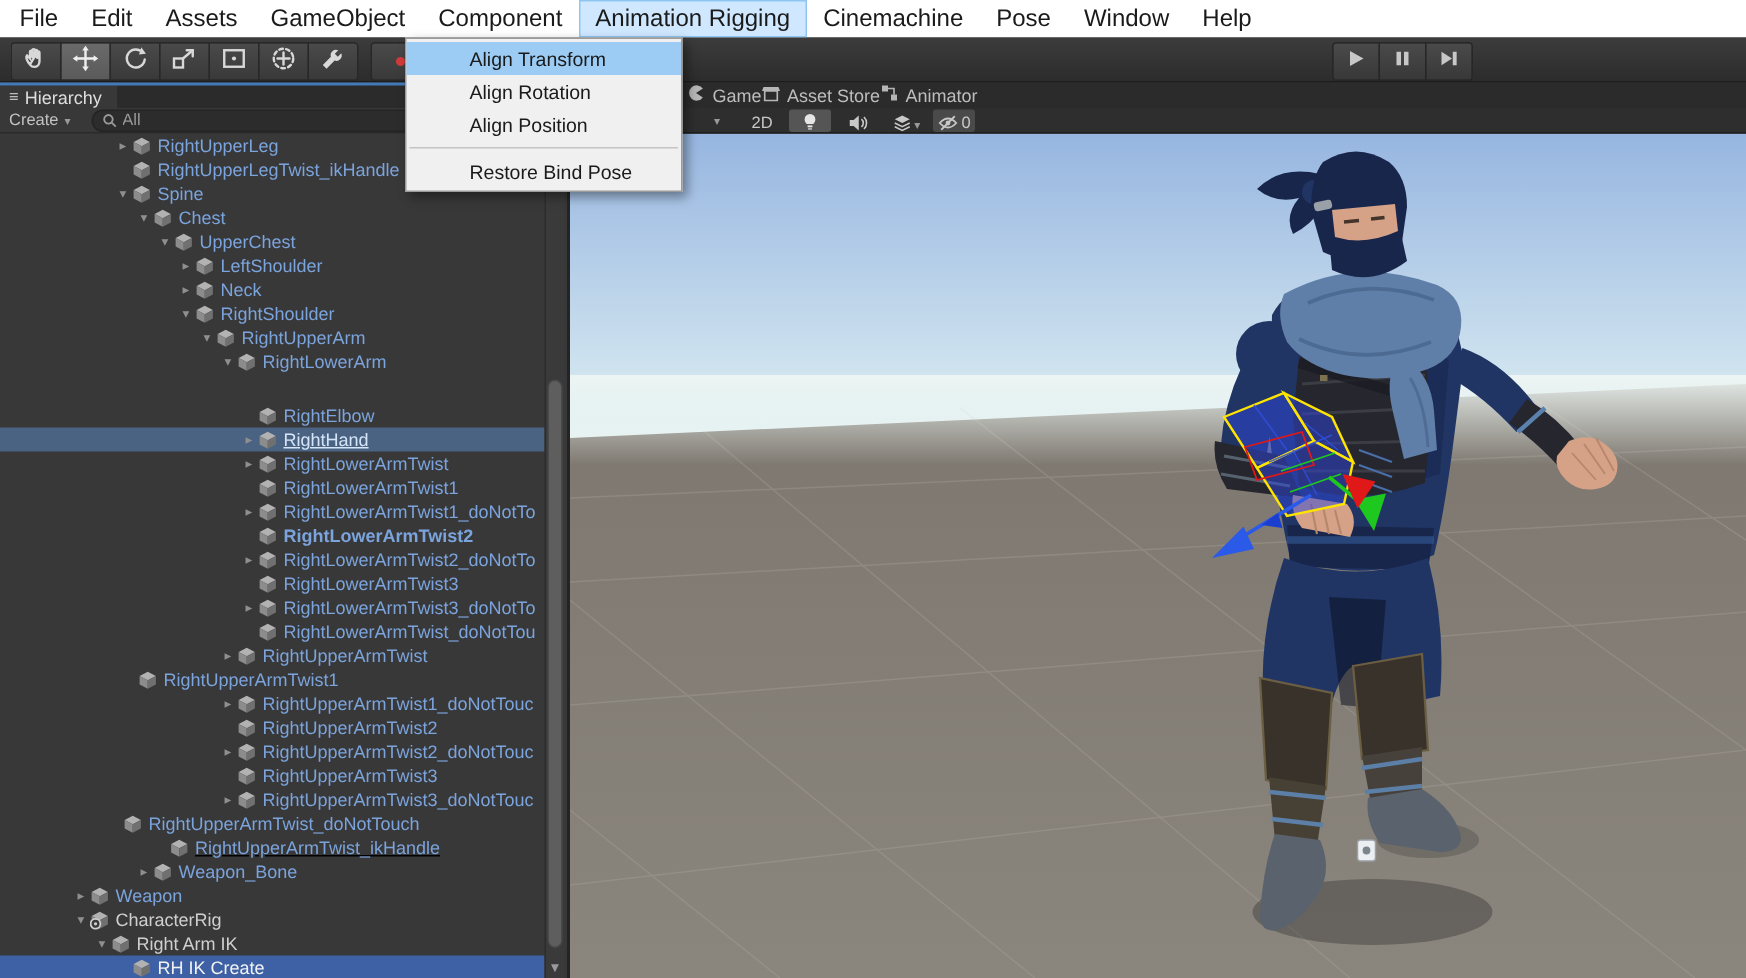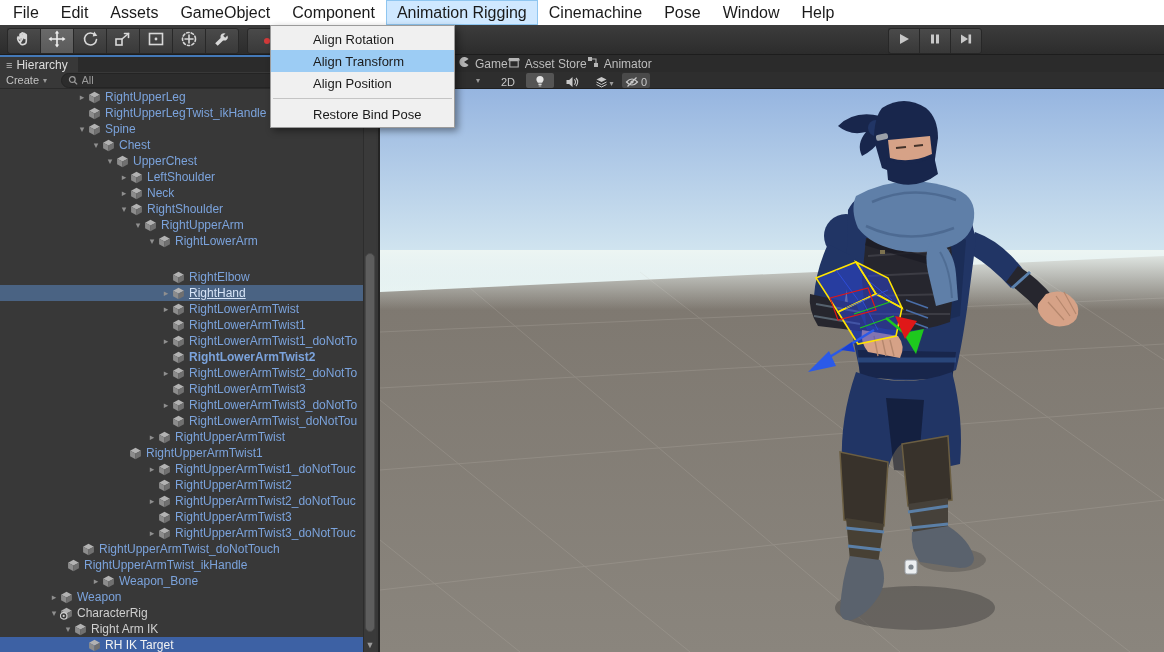--- a/index.html
+++ b/index.html
@@ -445,21 +445,21 @@
     <span class="arrow">▸</span>
     <span class="cube">
             <svg width="13" height="13" viewBox="0 0 12 12">
   <polygon points="6,0.8 11,3.4 6,6 1,3.4" fill="#b2b2b2"></polygon>
   <polygon points="1,3.4 6,6 6,11.2 1,8.6" fill="#8c8c8c"></polygon>
   <polygon points="11,3.4 6,6 6,11.2 11,8.6" fill="#707070"></polygon>
   </svg>
           </span>
     <span class="lbl">RightUpperArmTwist</span>
   </div>
-        <div class="row prefab" style="padding-left: 117px;">
+        <div class="row prefab" style="padding-left: 80px;">
     <span class="arrow"></span>
     <span class="cube">
             <svg width="13" height="13" viewBox="0 0 12 12">
   <polygon points="6,0.8 11,3.4 6,6 1,3.4" fill="#b2b2b2"></polygon>
   <polygon points="1,3.4 6,6 6,11.2 1,8.6" fill="#8c8c8c"></polygon>
   <polygon points="11,3.4 6,6 6,11.2 11,8.6" fill="#707070"></polygon>
   </svg>
           </span>
     <span class="lbl">RightUpperArmTwist1</span>
   </div>
@@ -522,21 +522,21 @@
     <span class="arrow"></span>
     <span class="cube">
             <svg width="13" height="13" viewBox="0 0 12 12">
   <polygon points="6,0.8 11,3.4 6,6 1,3.4" fill="#b2b2b2"></polygon>
   <polygon points="1,3.4 6,6 6,11.2 1,8.6" fill="#8c8c8c"></polygon>
   <polygon points="11,3.4 6,6 6,11.2 11,8.6" fill="#707070"></polygon>
   </svg>
           </span>
     <span class="lbl">RightUpperArmTwist_doNotTouch</span>
   </div>
-        <div class="row prefab" style="padding-left: 55px;">
+        <div class="row prefab" style="padding-left: 101px; text-decoration: underline;">
     <span class="arrow"></span>
     <span class="cube">
             <svg width="13" height="13" viewBox="0 0 12 12">
   <polygon points="6,0.8 11,3.4 6,6 1,3.4" fill="#b2b2b2"></polygon>
   <polygon points="1,3.4 6,6 6,11.2 1,8.6" fill="#8c8c8c"></polygon>
   <polygon points="11,3.4 6,6 6,11.2 11,8.6" fill="#707070"></polygon>
   </svg>
           </span>
     <span class="lbl">RightUpperArmTwist_ikHandle</span>
   </div>
@@ -588,21 +588,21 @@
   </div>
         <div class="row normal sel-target" style="padding-left: 76px;">
     <span class="arrow"></span>
     <span class="cube">
             <svg width="13" height="13" viewBox="0 0 12 12">
   <polygon points="6,0.8 11,3.4 6,6 1,3.4" fill="#b2b2b2"></polygon>
   <polygon points="1,3.4 6,6 6,11.2 1,8.6" fill="#8c8c8c"></polygon>
   <polygon points="11,3.4 6,6 6,11.2 11,8.6" fill="#707070"></polygon>
   </svg>
           </span>
-    <span class="lbl">RH IK Target</span>
+    <span class="lbl">RH IK Create</span>
   </div>
         <div class="row normal" style="padding-left: 76px;">
     <span class="arrow"></span>
     <span class="cube">
             <svg width="13" height="13" viewBox="0 0 12 12">
   <polygon points="6,0.8 11,3.4 6,6 1,3.4" fill="#b2b2b2"></polygon>
   <polygon points="1,3.4 6,6 6,11.2 1,8.6" fill="#8c8c8c"></polygon>
   <polygon points="11,3.4 6,6 6,11.2 11,8.6" fill="#707070"></polygon>
   </svg>
           </span>
@@ -790,25 +790,25 @@
 
         <g>
           <rect x="905" y="560" width="12" height="14" rx="2" fill="#eceff1" stroke="#9aa0a6"></rect>
           <circle cx="911" cy="567" r="2.6" fill="#7d858c"></circle>
         </g>
       </svg>
     </div>
   </div>
 
   <div class="ctx" id="ctx">
+      <div class="ctx-item hl">
+    <span>Align Transform</span>
+  </div>
       <div class="ctx-item">
     <span>Align Rotation</span>
-  </div>
-      <div class="ctx-item hl">
-    <span>Align Transform</span>
   </div>
       <div class="ctx-item">
     <span>Align Position</span>
   </div>
       <div class="ctx-sep"></div>
       <div class="ctx-item">
     <span>Restore Bind Pose</span>
   </div>
     </div>
 </div>

